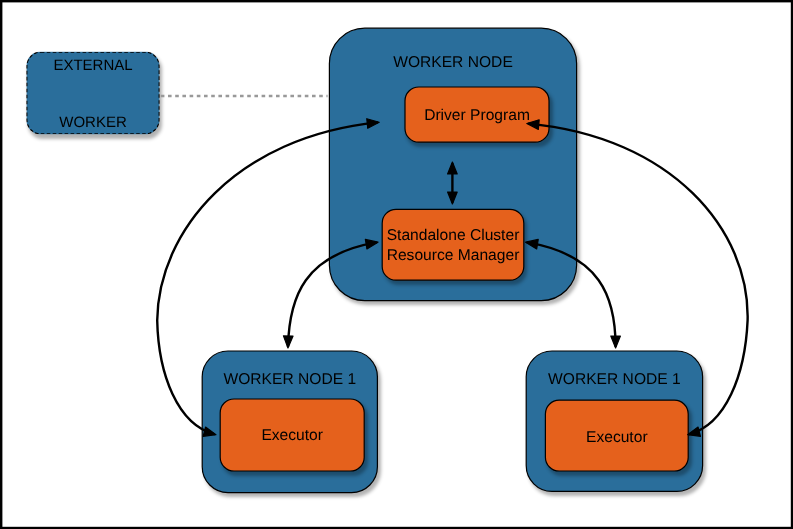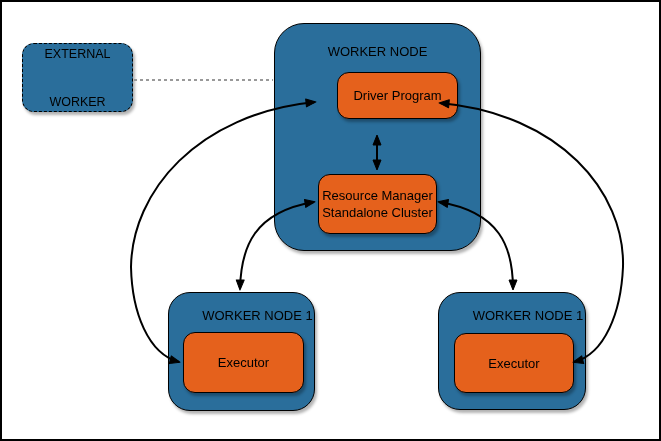--- a/index.html
+++ b/index.html
@@ -30,21 +30,21 @@
     line-height: 15px;
     color: #000000;
     white-space: nowrap;
   }
   .master {
     left: 272px; top: 21px; width: 207px; height: 228px;
     border-radius: 30px;
   }
   .master .node-title { top: 20px; }
   .worker { border-radius: 22px; }
-  .worker .node-title { top: 15px; padding-left: 16px; }
+  .worker .node-title { top: 15px; }
   .worker-left  { left: 166px; top: 290px; width: 147px; height: 119px; }
   .worker-right { left: 436px; top: 290px; width: 148px; height: 118px; }
   .external {
     left: 20px; top: 41px; width: 111px; height: 69px;
     border: 1.5px dashed #000000;
     border-radius: 12px;
     display: flex; flex-direction: column;
     align-items: center; justify-content: center;
     font-size: 12.5px; line-height: 16px;
     text-align: center;
@@ -85,22 +85,22 @@
   </div>
 
   <div class="node master">
     <div class="node-title">WORKER NODE</div>
 
     <div class="cbox driver">
       <span class="line">Driver Program</span>
     </div>
 
     <div class="cbox rm">
+      <span class="line">Standalone Cluster</span>
       <span class="line">Resource Manager</span>
-      <span class="line">Standalone Cluster</span>
     </div>
   </div>
 
   <div class="node worker worker-left">
     <div class="node-title">WORKER NODE 1</div>
     <div class="cbox exec-l">Executor</div>
   </div>
 
   <div class="node worker worker-right">
     <div class="node-title">WORKER NODE 1</div>

